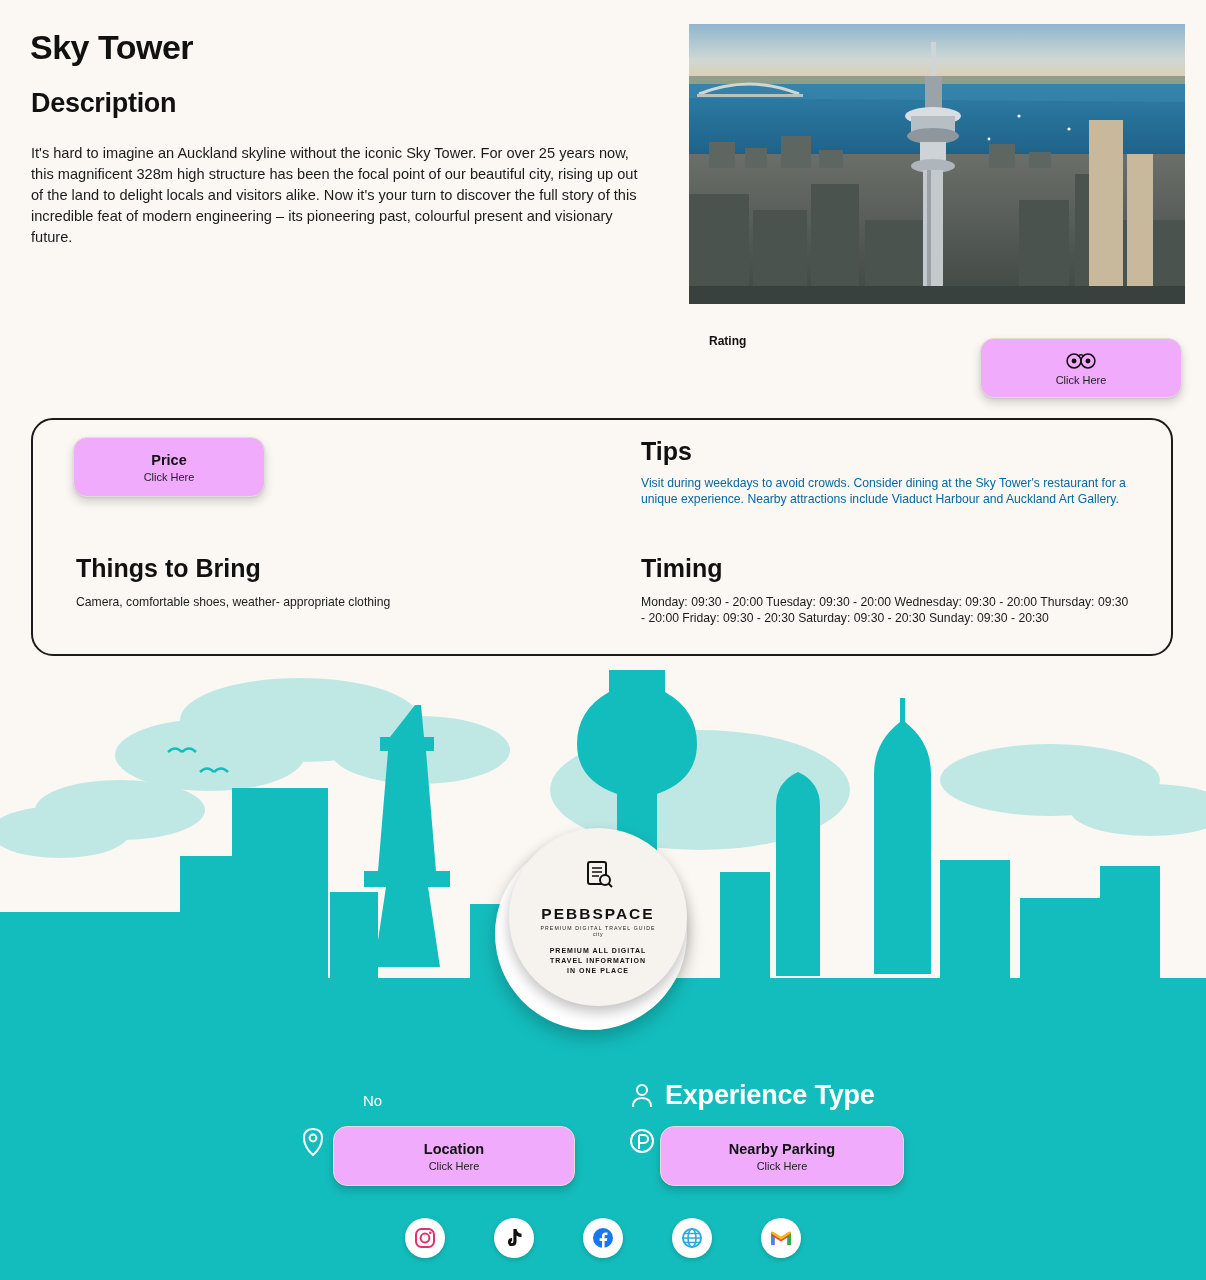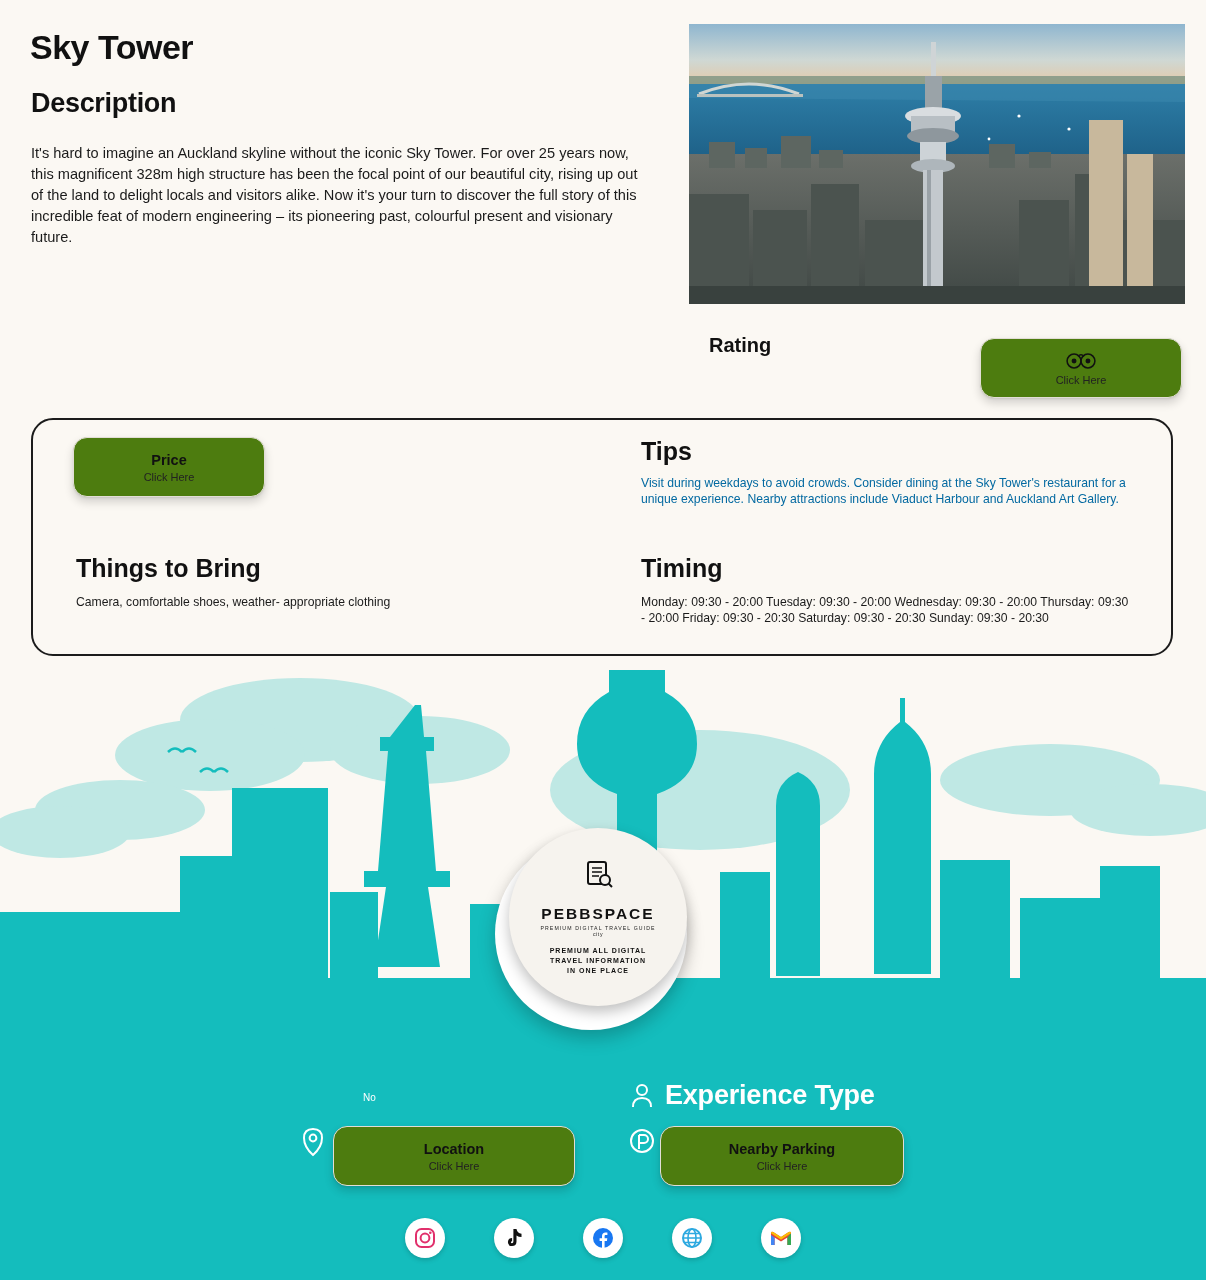--- a/index.html
+++ b/index.html
@@ -31,24 +31,24 @@
   
   .hero {
     position: absolute; left: 689px; top: 24px; width: 496px; height: 280px;
     overflow: hidden; background: #2b4f63;
   }
   .hero svg { display: block; width: 100%; height: 100%; }
 
   
   .rating-label {
     position: absolute; left: 709px; top: 334px;
-    font-size: 20px; font-weight: bold; color: #111;
+    font-size: 12px; font-weight: bold; color: #111;
   }
   .pill {
-    background: #4d7c0f;
+    background: #f0abfc;
     border: 1px solid #e2ded6;
     border-radius: 14px;
     box-shadow: 0 5px 10px rgba(0,0,0,0.16), 0 1px 2px rgba(0,0,0,0.08);
     display: flex; flex-direction: column; align-items: center; justify-content: center;
   }
   .pill .pill-title { font-size: 14.5px; font-weight: bold; color: #111; }
   .pill .pill-sub { font-size: 11px; color: #222; margin-top: 3px; }
 
   .rating-pill {
     position: absolute; left: 980px; top: 338px; width: 202px; height: 60px;
@@ -113,21 +113,21 @@
   .logo-name { font-size: 15.5px; font-weight: bold; letter-spacing: 2px; color: #111; margin-top: 16px; text-align: right; }
   .logo-tag { font-size: 5.2px; letter-spacing: 1.1px; color: #222; margin-top: 2px; }
   .logo-city { font-size: 5.2px; letter-spacing: 0.6px; color: #222; }
   .logo-sub { font-size: 7px; letter-spacing: 1px; color: #111; line-height: 10px; text-align: center; margin-top: 9px; font-weight: bold; }
 
   
   .feat {
     position: absolute; display: flex; align-items: center; gap: 10px;
     color: #fff; font-size: 27px; font-weight: bold; letter-spacing: -0.2px;
   }
-  .feat-sub { position: absolute; color: #fff; font-size: 10px; padding-left: 32px; }
+  .feat-sub { position: absolute; color: #fff; font-size: 15px; padding-left: 32px; }
 
   .dogs { left: 300px; top: 1052px; }
   .dogs-sub { left: 331px; top: 1092px; }
   .exp { left: 629px; top: 1052px; margin-top: 28px; }
   .exp-sub { left: 657px; top: 1137px; }
 
   .loc-pill { position: absolute; left: 333px; top: 1126px; width: 242px; height: 60px; }
   .park-pill { position: absolute; left: 660px; top: 1126px; width: 244px; height: 60px; }
 
   .marker { position: absolute; left: 300px; top: 1127px; }

